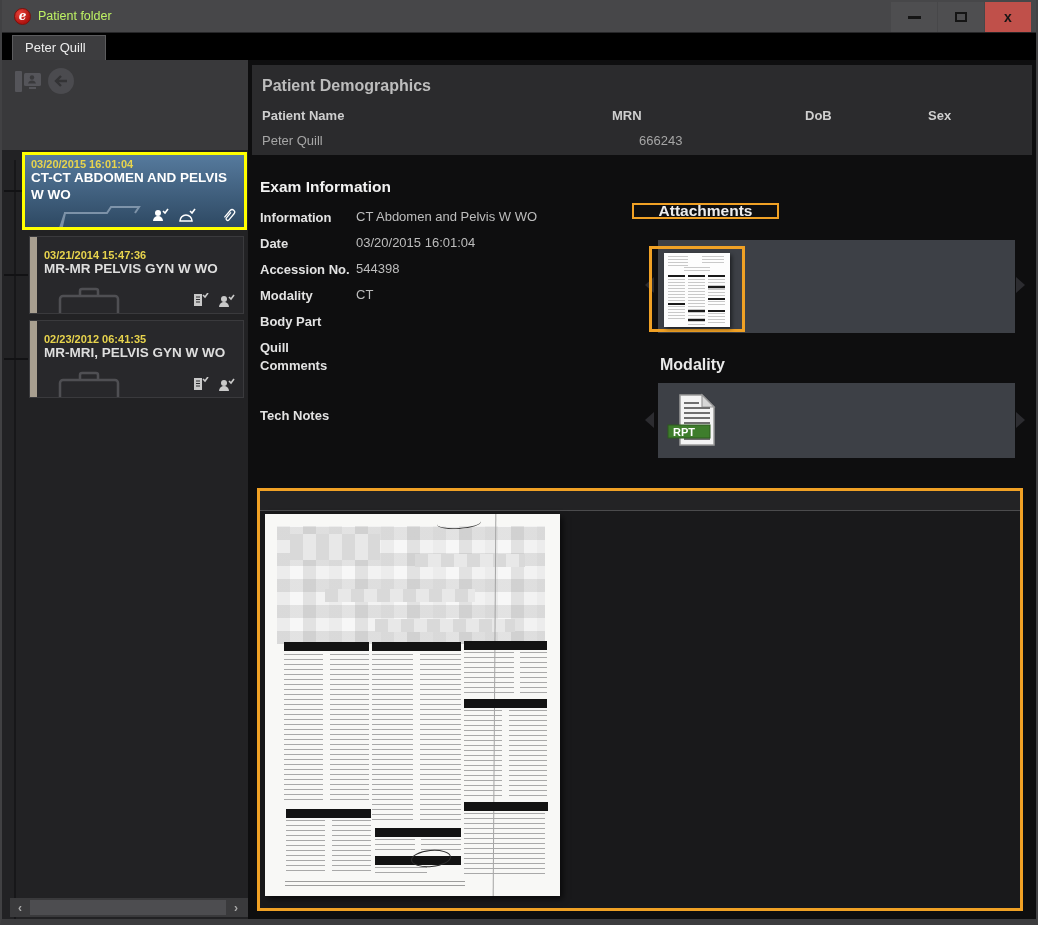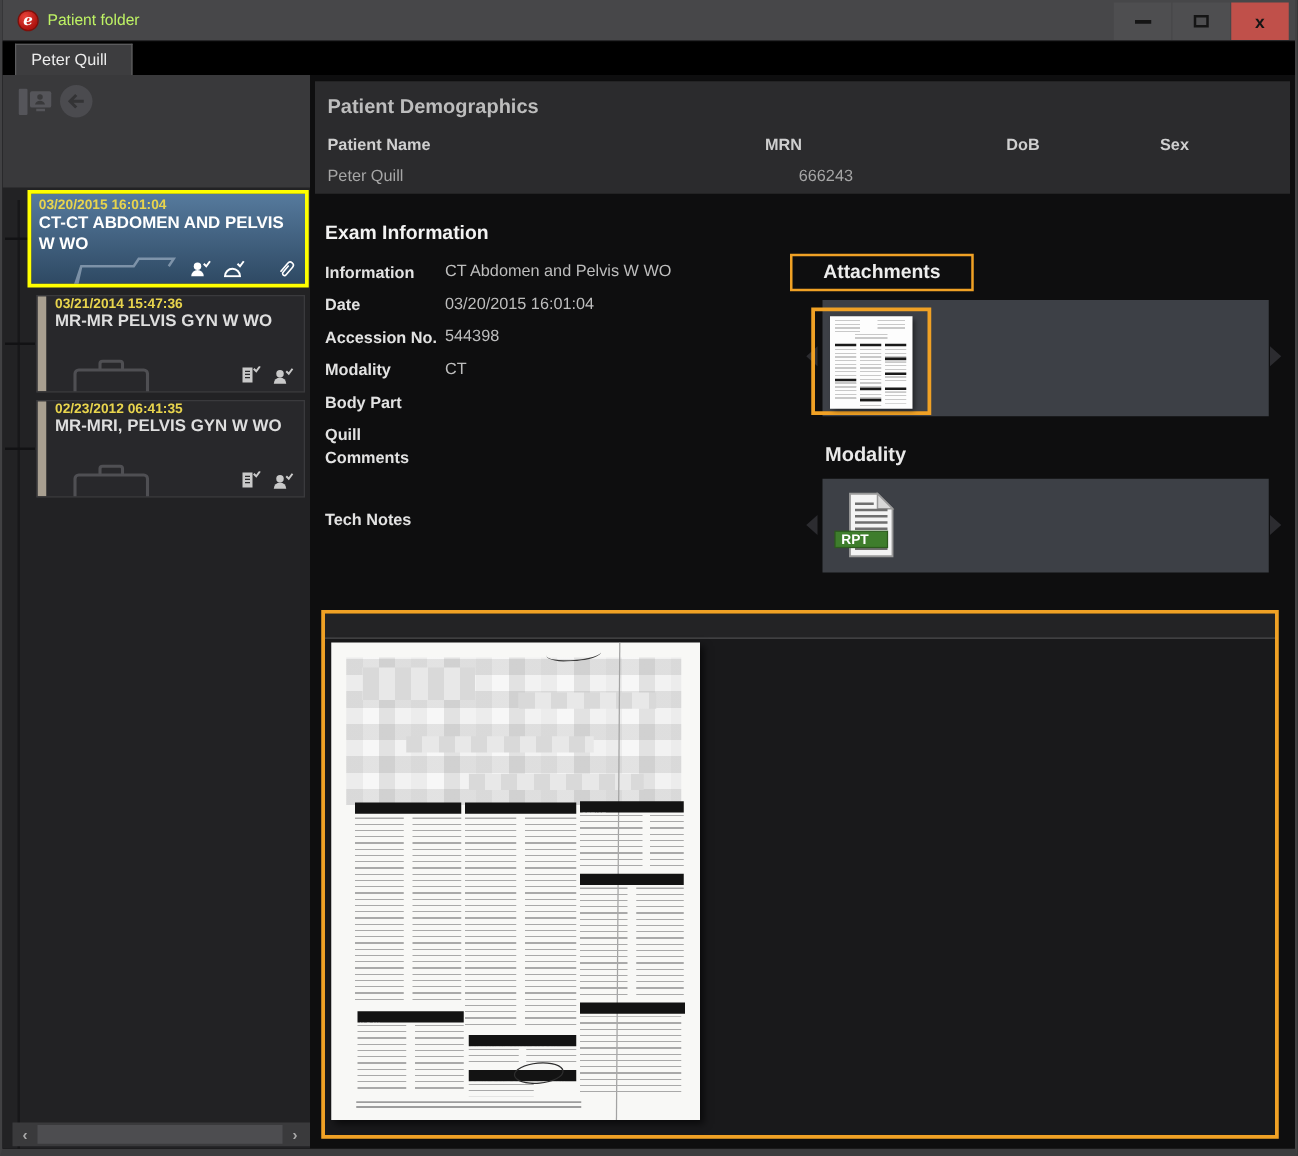--- a/index.html
+++ b/index.html
@@ -39,21 +39,21 @@
   .back-btn { position:absolute; left:46px; top:8px; width:26px; height:26px; border-radius:50%;
               background:#4b4b4f; display:flex; align-items:center; justify-content:center; }
 
   .timeline-v { position:absolute; left:12px; top:100px; width:2px; height:790px; background:#171719; }
   .tick { position:absolute; left:2px; width:24px; height:2px; background:#121214; }
 
   .card { position:absolute; overflow:hidden; }
   .card-sel { left:20px; top:92px; width:225px; height:78px; border:3px solid #ffff00;
               background:linear-gradient(180deg,#567a9d,#2e4963); padding:3px 6px; }
   .card-un { width:215px; height:78px; background:#28282b; border:1px solid #3a3a3d;
-             padding:0 6px 4px 14px; }
+             padding:12px 6px 4px 14px; }
   .card2 { left:27px; top:176px; } .card3 { left:27px; top:260px; }
   .stripe { position:absolute; left:0; top:0; width:7px; height:100%; background:#a89f90; }
   .card-date { font-size:11px; font-weight:bold; color:#e8d44d; }
   .card-title { font-size:13.5px; font-weight:bold; color:#ffffff; line-height:1.25; }
   .card-un .card-title { color:#dedede; }
   .card-bag { position:absolute; left:28px; bottom:-4px; }
   .card-icons { position:absolute; right:8px; bottom:5px; display:flex; gap:9px; align-items:center; }
 
   .hscroll { position:absolute; left:8px; top:838px; width:238px; height:19px; background:#3a3a3c;
              display:flex; align-items:center; }
@@ -64,21 +64,21 @@
   .demo-band { position:absolute; left:250px; top:65px; width:780px; height:90px; background:#2b2b2d; }
   .demo-title { position:absolute; left:10px; top:12px; font-size:16px; font-weight:bold; color:#bdbdbd; }
   .demo-h { position:absolute; top:43px; font-size:13px; font-weight:bold; color:#cfcfcf; }
   .demo-v { position:absolute; top:68px; font-size:13px; color:#a6a6a6; }
 
   .exam-title { position:absolute; left:258px; top:178px; font-size:15.5px; font-weight:bold; color:#f2f2f2; }
   .frow { position:absolute; left:258px; width:370px; display:flex; }
   .flabel { width:96px; font-size:13px; font-weight:bold; color:#e2e2e2; line-height:1.35; }
   .fvalue { font-size:13px; color:#bdbdbd; }
 
-  .att-header-box { position:absolute; left:630px; top:203px; width:147px; height:30px;
+  .att-header-box { position:absolute; left:630px; top:203px; width:147px; height:16px;
                     border:2px solid #f0a125; display:flex; align-items:center; justify-content:center; }
   .sec-label { font-size:15.5px; font-weight:bold; color:#ededed; }
   .strip { position:absolute; left:656px; width:357px; background:#3d4046; }
   .att-strip { top:240px; height:93px; } .rep-strip { top:383px; height:75px; }
   .thumb-box { position:absolute; left:647px; top:246px; width:96px; height:86px; border:3px solid #f0a125; }
   .thumb-page { position:absolute; left:12px; top:4px; width:66px; height:74px; background:#fdfdfd;
                 box-shadow:2px 2px 4px rgba(0,0,0,.5); }
   .tp-bar { position:absolute; background:#1a1a1a; height:2px; }
   .tp-smudge { position:absolute; background:repeating-linear-gradient(180deg,#c9c9c9 0 1px, transparent 1px 3px); }
   .rep-title { position:absolute; left:658px; top:356px; font-size:16px; font-weight:bold; color:#e9e9e9; }

